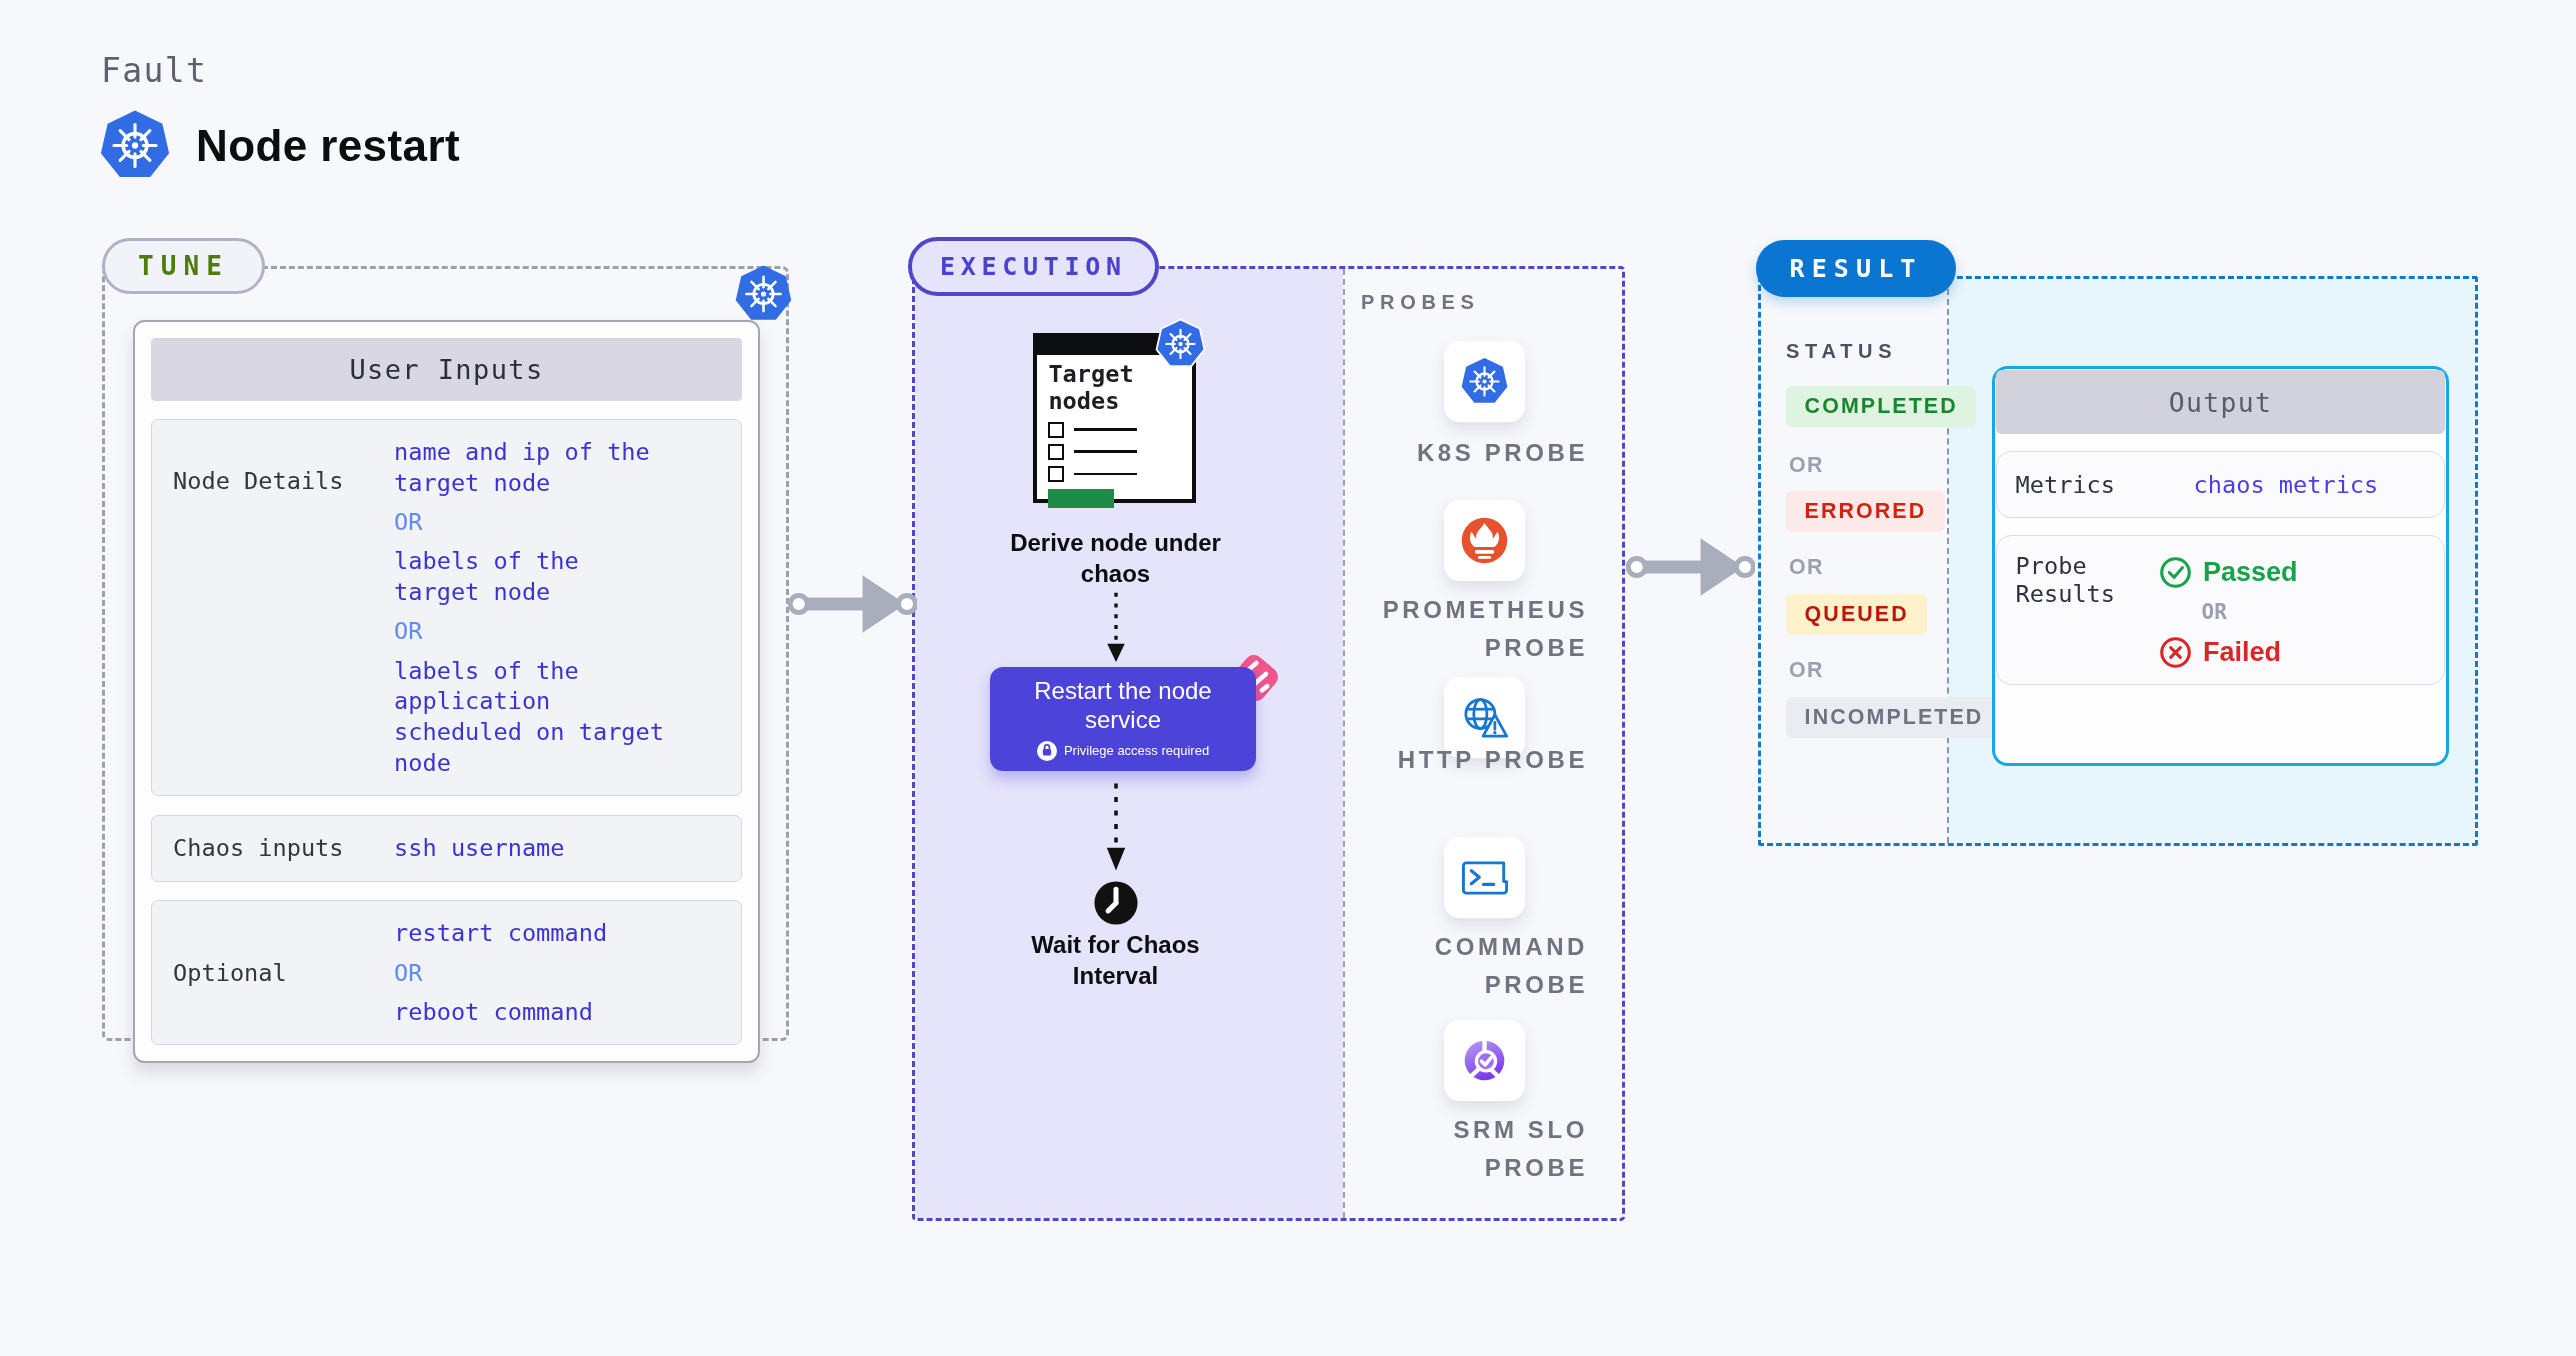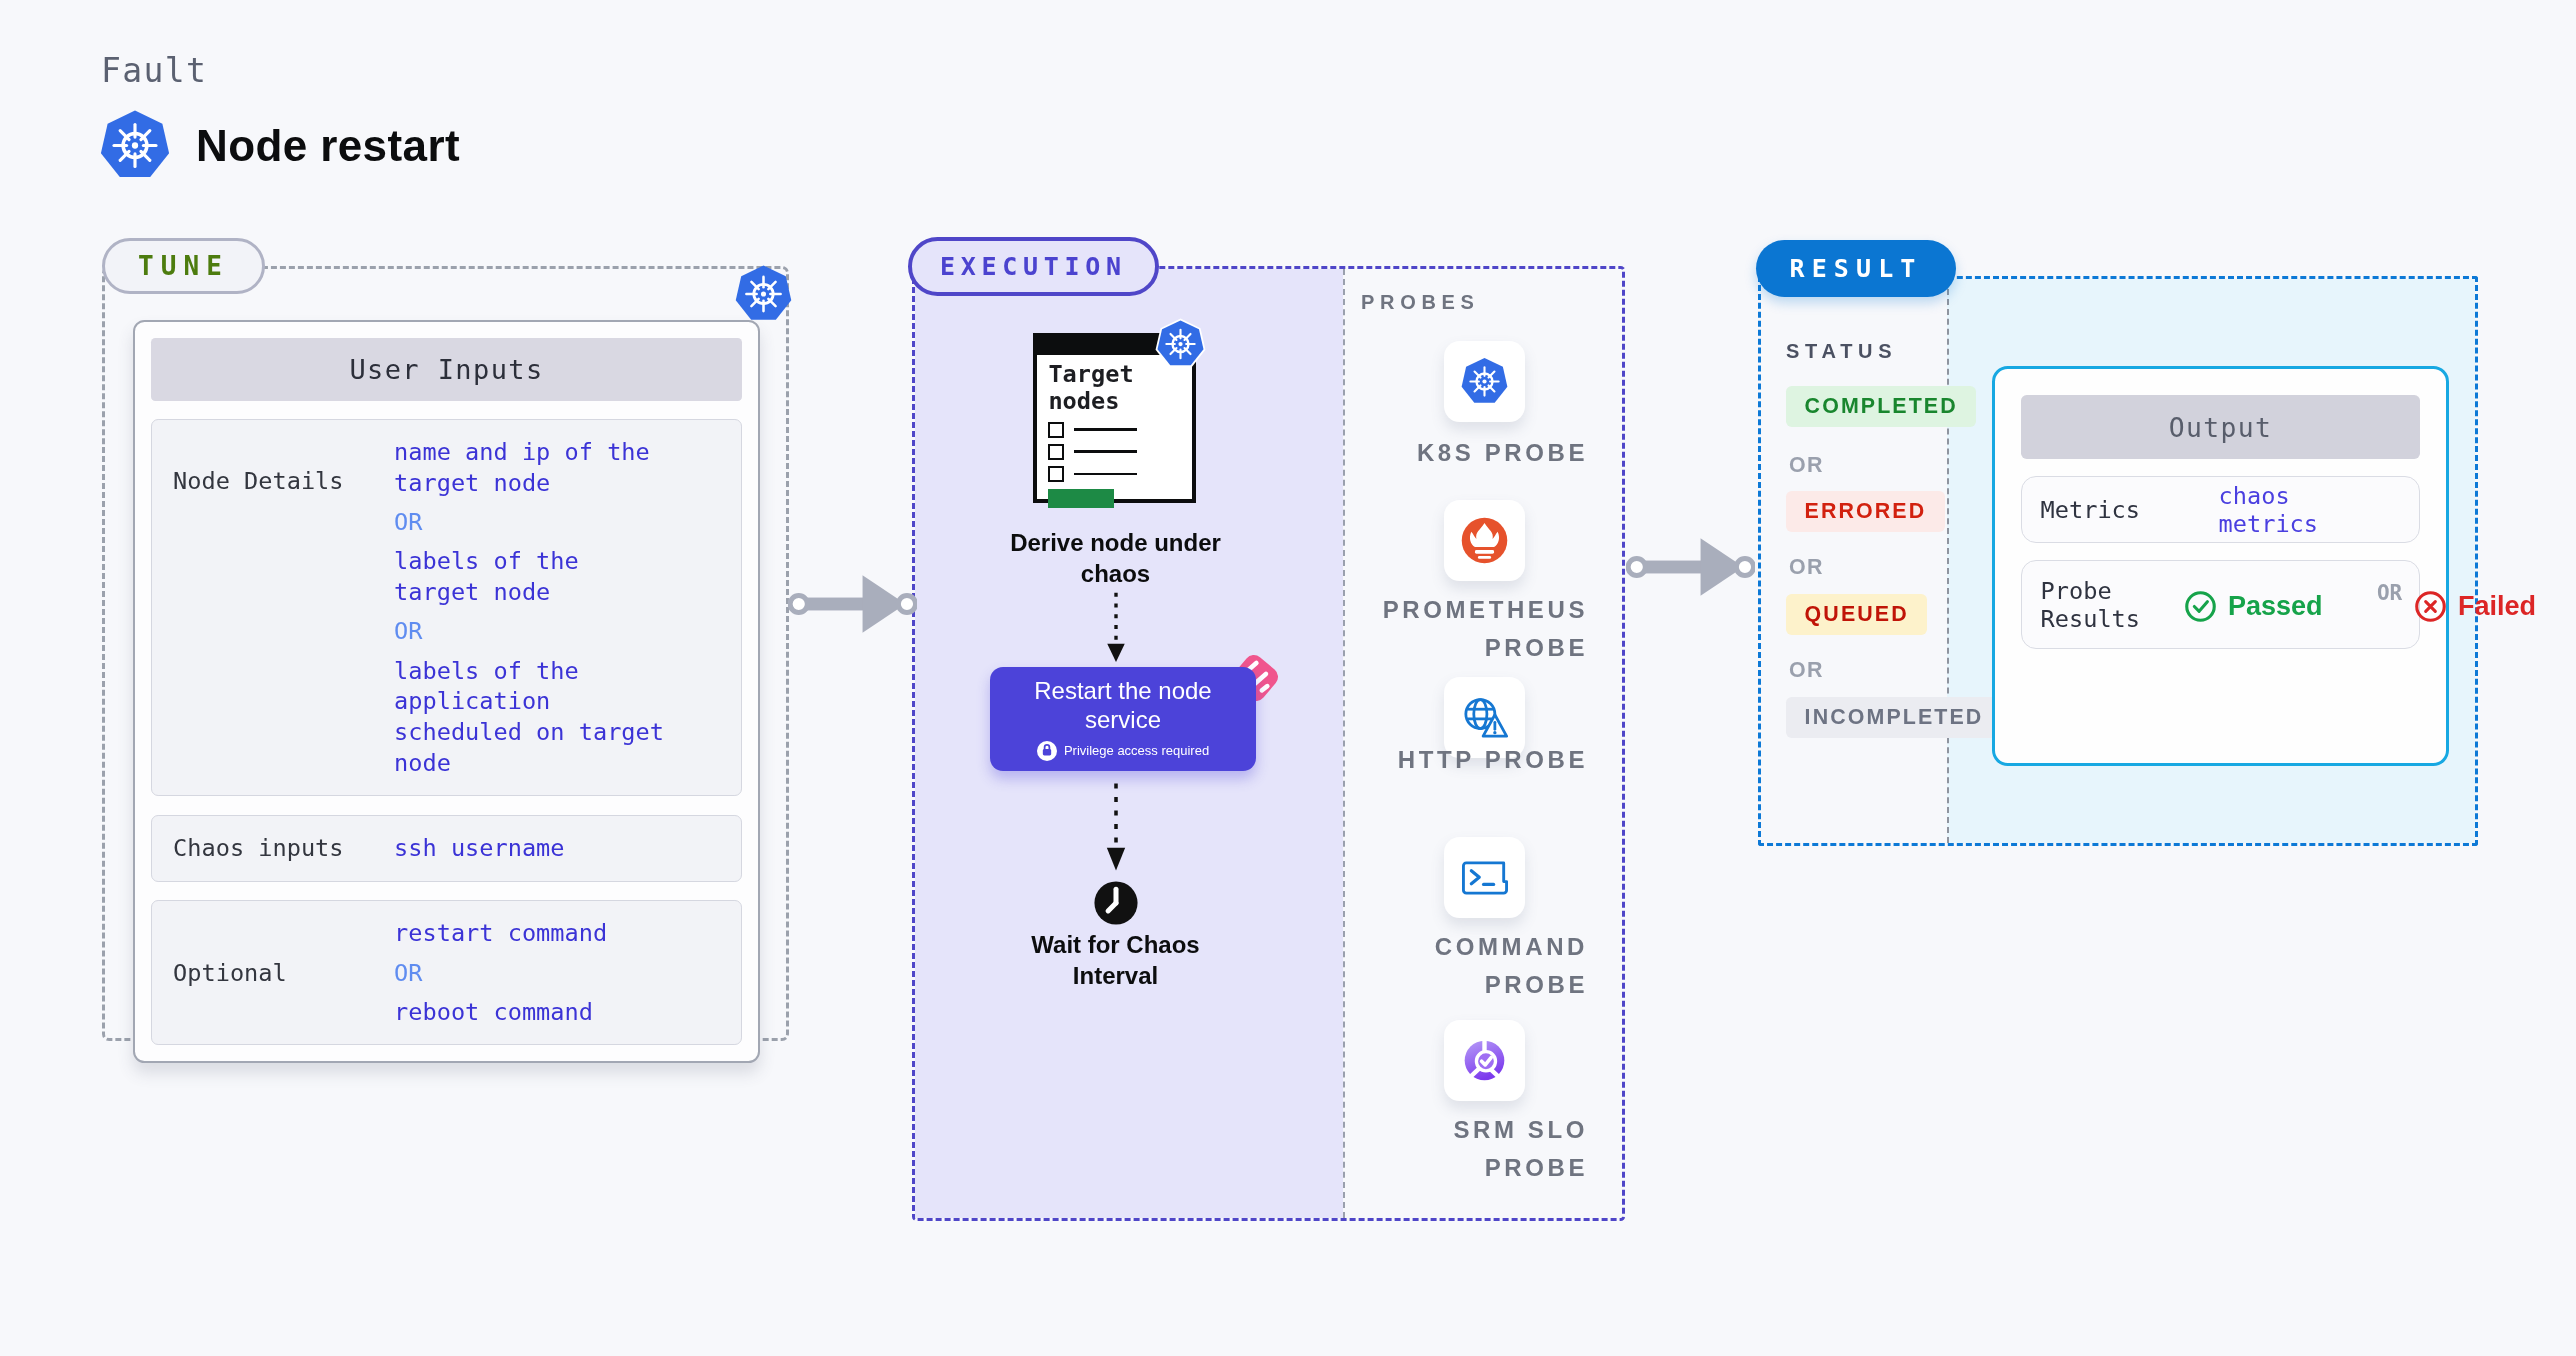--- a/index.html
+++ b/index.html
@@ -92,27 +92,27 @@
   .result-fill{position:absolute;left:186px;top:0;bottom:0;right:0;background:var(--cyan-bg)}
   .result-sep{position:absolute;left:186px;top:0;bottom:0;border-left:2.1px dashed #8f949f}
   .status-heading{position:absolute;left:1786px;top:340px;font-size:20px;font-weight:bold;color:#4b5162;letter-spacing:5.7px}
   .badge{position:absolute;left:1786px;display:inline-flex;align-items:center;padding:7.9px 18.6px;border-radius:5.7px;font-size:21.4px;font-weight:800;letter-spacing:2.1px}
   .badge-completed{top:386px;background:#def4e1;color:#19862e}
   .badge-errored{top:491px;background:#fceae8;color:#d2210f}
   .badge-queued{top:594px;background:#fdf2cb;color:#c01407}
   .badge-incompleted{top:697px;background:#ebecf1;color:#6d7383}
   .status-or{position:absolute;left:1789px;font-size:21.4px;font-weight:bold;color:var(--or-gray);letter-spacing:1.4px}
   .or1{top:453px}.or2{top:555px}.or3{top:658px}
-  .output-card{position:absolute;left:1992px;top:366px;width:457px;height:400px;background:#fefefe;border:3.6px solid var(--cyan-border);border-radius:15.7px;padding:26px;z-index:2}
+  .output-card{position:absolute;left:1992px;top:366px;width:457px;height:400px;background:#fefefe;border:3.6px solid var(--cyan-border);border-radius:15.7px;padding:1px;z-index:2}
   .output-header{height:64px;background:#d2d2dc;border-radius:5.7px;display:flex;align-items:center;justify-content:center;font-size:26.4px;color:#585d6b;letter-spacing:1.4px;margin-bottom:17px}
   .output-row{border:1.4px solid #dadce4;border-radius:15px;padding:15.7px 18.6px;display:flex;background:#fbfbfd}
   .output-row.metrics{align-items:center;height:67px;margin-bottom:17px}
   .out-label{flex:0 0 178px;font-size:23.6px;color:#2f3340}
   .metrics-value{font-size:23.6px;color:#4a3fe0}
-  .results-col{display:flex;flex-direction:row;gap:11.4px;padding-top:4.3px}
+  .results-col{display:flex;flex-direction:column;gap:11.4px;padding-top:4.3px}
   .verdict{display:flex;align-items:center;gap:11.4px;font-size:27px;font-weight:bold}
   .verdict.pass{color:#16a34a}
   .verdict.fail{color:#dc2626}
   .out-or{font-size:21px;font-weight:bold;color:var(--or-gray);margin-left:43px}
   .hidden-defs{position:absolute;width:0;height:0;overflow:hidden}
 </style>
 </head>
 <body>
 
 <svg class="hidden-defs" aria-hidden="true">

